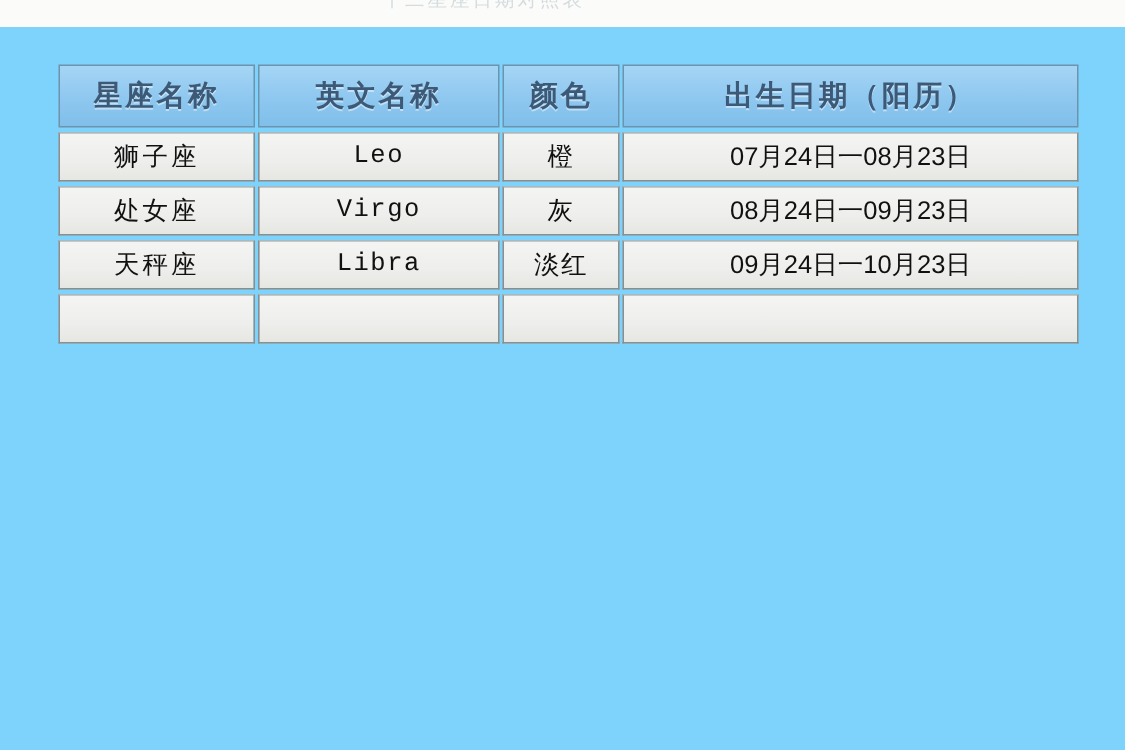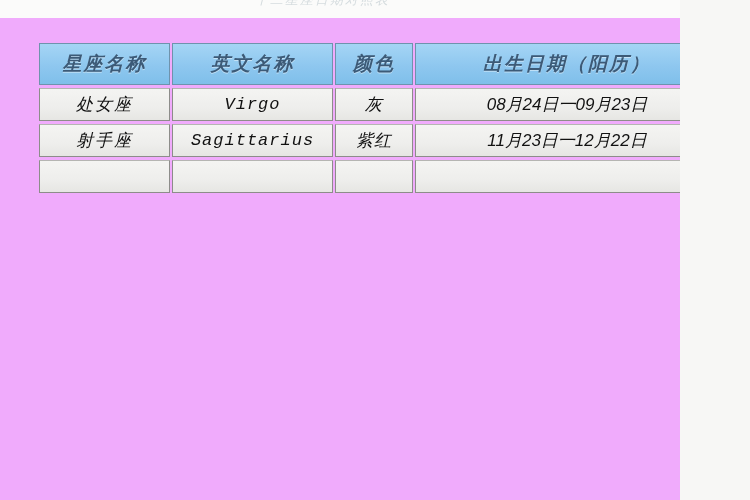--- a/index.html
+++ b/index.html
@@ -9,25 +9,24 @@
   body {
     width: 750px;
     height: 500px;
     overflow: hidden;
     background: #f7f7f5;
     font-family: "Liberation Sans", "DejaVu Sans", sans-serif;
   }
 
   #page {
     position: relative;
-    width: 680px;
+    width: 750px;
     height: 500px;
-    background: #f0abfc;
+    background: #7dd3fc;
     overflow: hidden;
-    font-style: italic;
   }
 
   
   #caption-strip {
     position: absolute;
     left: 0;
     top: 0;
     width: 750px;
     height: 18px;
     background: #fbfbfa;
@@ -119,30 +118,36 @@
       <thead>
         <tr>
           <th>星座名称</th>
           <th>英文名称</th>
           <th>颜色</th>
           <th>出生日期（阳历）</th>
         </tr>
       </thead>
       <tbody id="table-body">
           <tr>
+            <td class="c-name">狮子座</td>
+            <td class="c-en">Leo</td>
+            <td class="c-color">橙</td>
+            <td class="c-date">07月24日一08月23日</td>
+          </tr>
+          <tr>
             <td class="c-name">处女座</td>
             <td class="c-en">Virgo</td>
             <td class="c-color">灰</td>
             <td class="c-date">08月24日一09月23日</td>
           </tr>
           <tr>
-            <td class="c-name">射手座</td>
-            <td class="c-en">Sagittarius</td>
-            <td class="c-color">紫红</td>
-            <td class="c-date">11月23日一12月22日</td>
+            <td class="c-name">天秤座</td>
+            <td class="c-en">Libra</td>
+            <td class="c-color">淡红</td>
+            <td class="c-date">09月24日一10月23日</td>
           </tr>
           <tr>
             <td class="c-name"></td>
             <td class="c-en"></td>
             <td class="c-color"></td>
             <td class="c-date"></td>
           </tr>
         </tbody>
     </table>
   </div>

